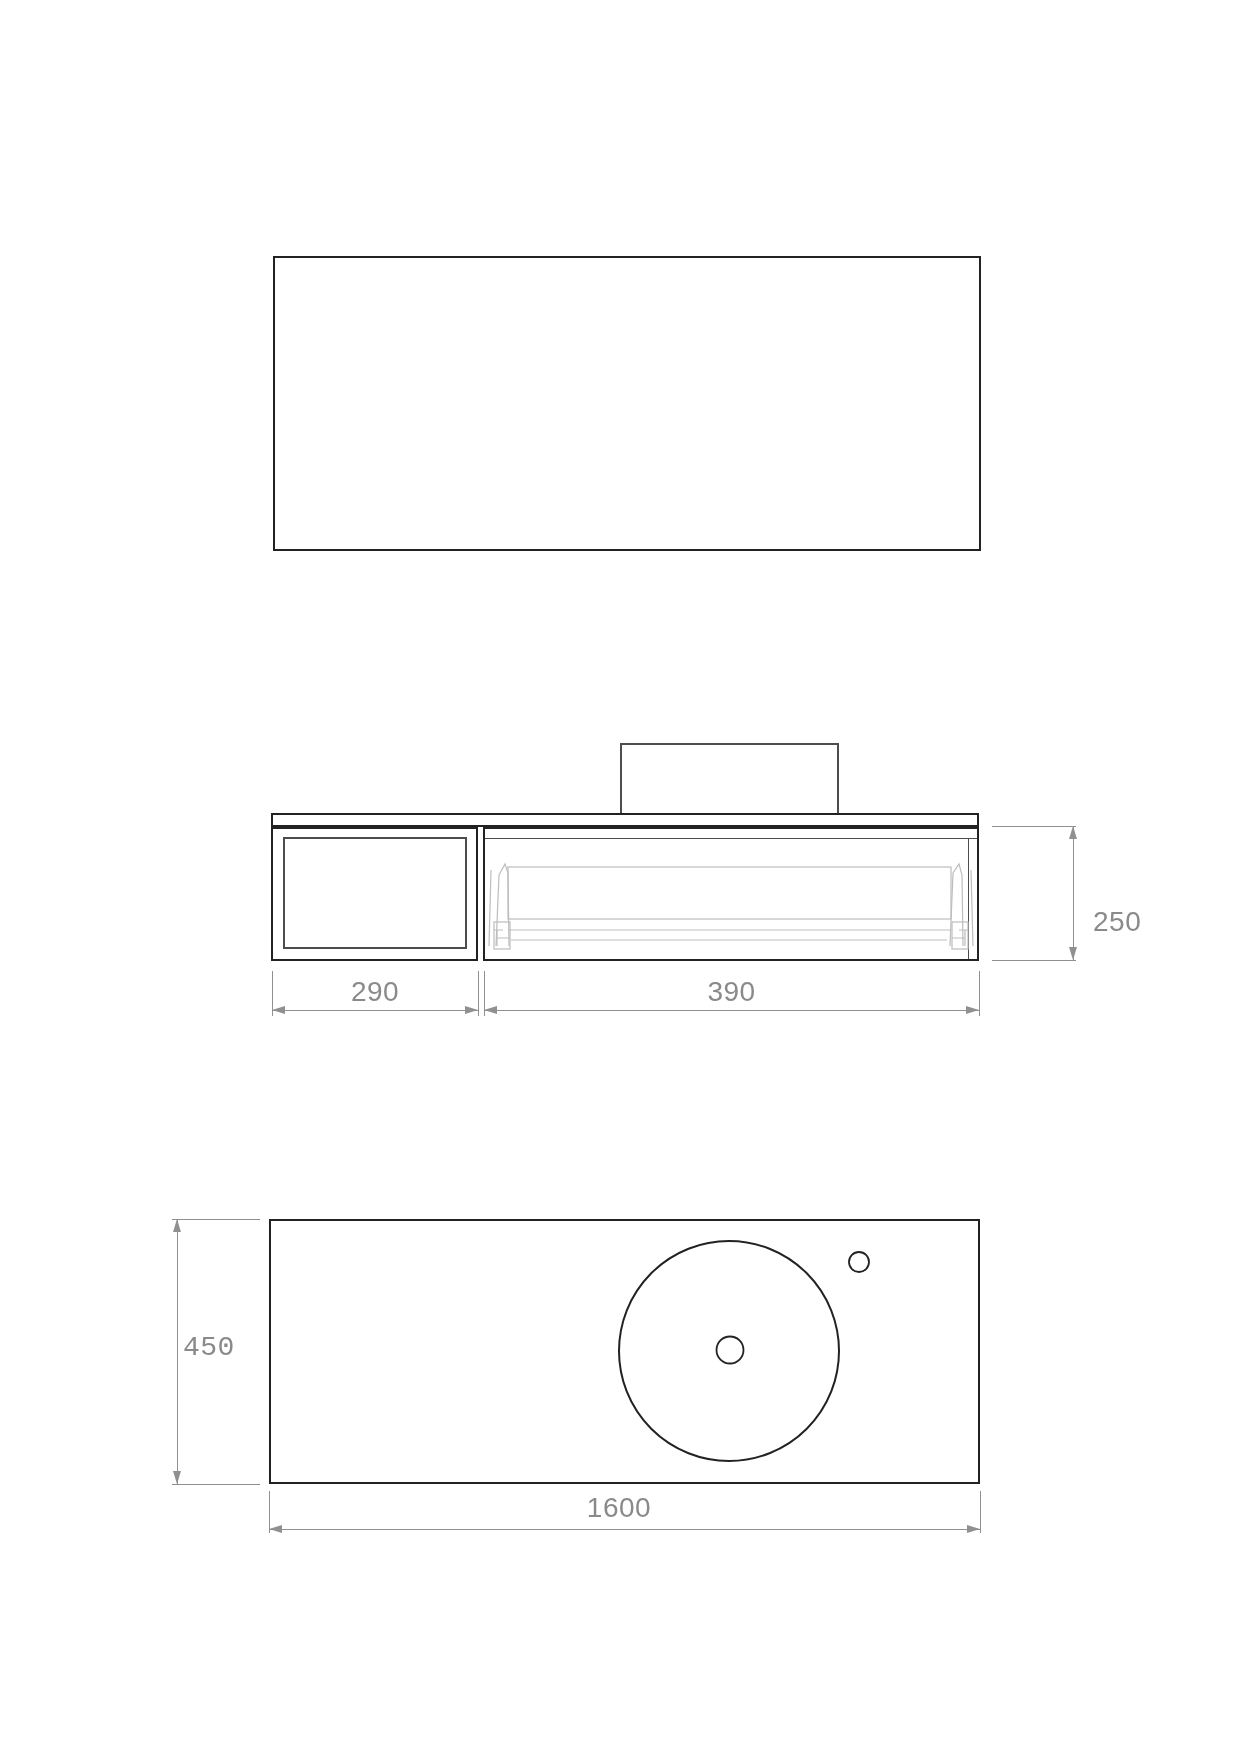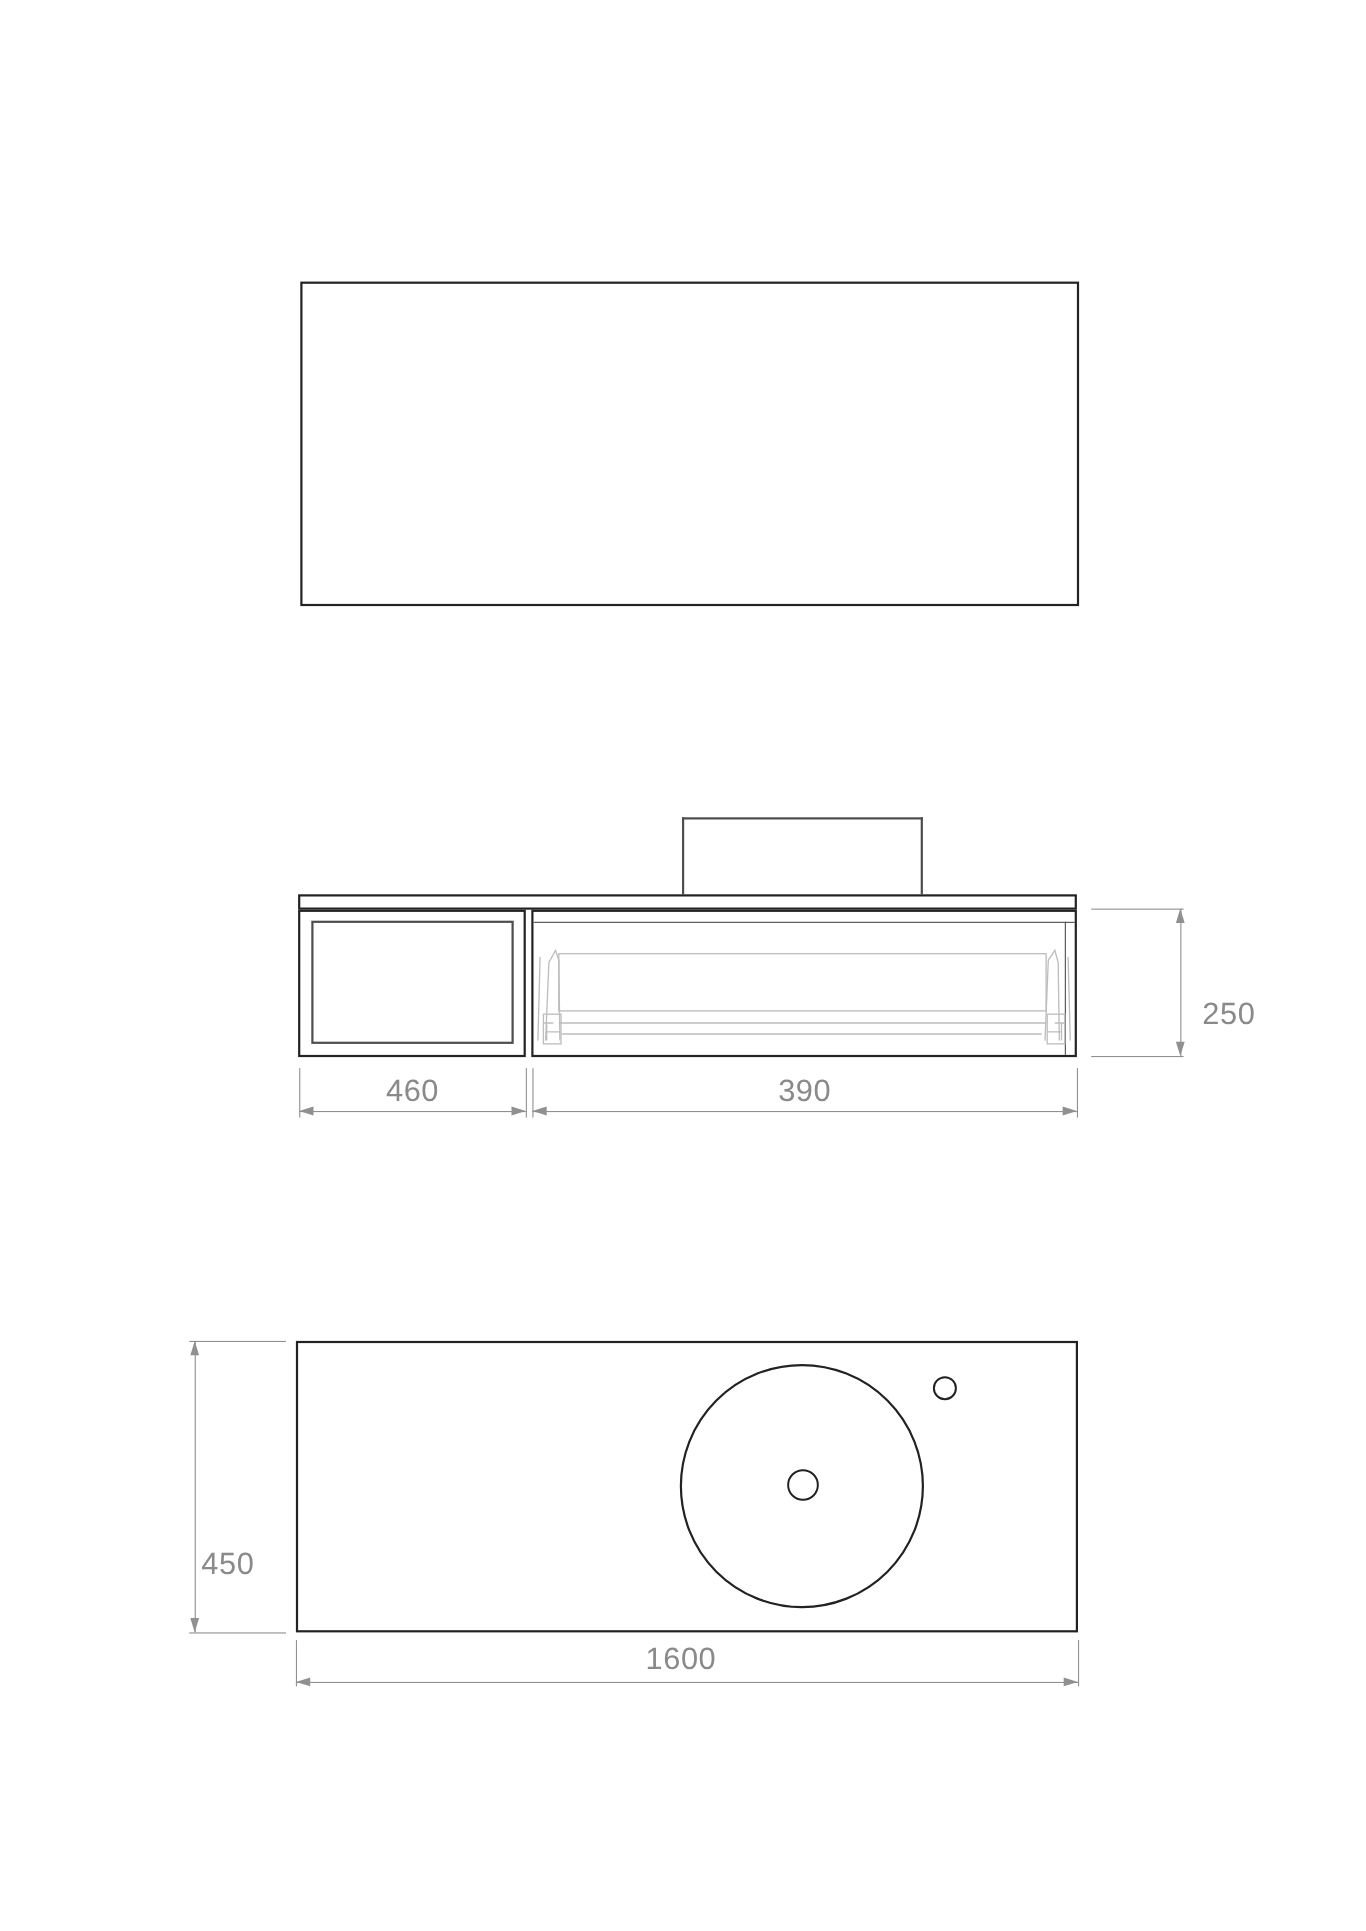--- a/index.html
+++ b/index.html
@@ -68,21 +68,21 @@
       <rect x="469" y="64" width="16" height="27"></rect>
       <path d="M476,72 L485,72 M469,80 L482,80 M482,72 L482,88"></path>
     </svg>
 
     <div>
       <div class="abs dim-vline" style="left:272px;top:971px;height:45px;"></div>
       <div class="abs dim-vline" style="left:478px;top:971px;height:45px;"></div>
       <div class="abs dim-hline" style="left:272px;top:1010px;width:206px;"></div>
       <div class="abs arr arr-left" style="left:272px;top:1006px;"></div>
       <div class="abs arr arr-right" style="left:465px;top:1006px;"></div>
-      <div class="abs dim-label" style="left:272px;top:978px;width:206px;">460</div>
+      <div class="abs dim-label" style="left:272px;top:978px;width:206px;">290</div>
     </div>
 
     <div>
       <div class="abs dim-vline" style="left:484px;top:971px;height:45px;"></div>
       <div class="abs dim-vline" style="left:979px;top:971px;height:45px;"></div>
       <div class="abs dim-hline" style="left:484px;top:1010px;width:495px;"></div>
       <div class="abs arr arr-left" style="left:484px;top:1006px;"></div>
       <div class="abs arr arr-right" style="left:966px;top:1006px;"></div>
       <div class="abs dim-label" style="left:484px;top:978px;width:495px;">390</div>
     </div>
@@ -106,21 +106,21 @@
       <circle cx="461" cy="131" r="13.5" stroke-width="1.8"></circle>
       <circle cx="590" cy="43" r="10" stroke-width="1.8"></circle>
     </svg>
 
     <div>
       <div class="abs dim-hline" style="left:172px;top:1219px;width:88px;"></div>
       <div class="abs dim-hline" style="left:172px;top:1484px;width:88px;"></div>
       <div class="abs dim-vline" style="left:177px;top:1219px;height:265px;"></div>
       <div class="abs arr arr-up" style="left:173px;top:1219px;"></div>
       <div class="abs arr arr-down" style="left:173px;top:1471px;"></div>
-      <div class="abs dim-label" style="left:183px;top:1408px;text-align:left;">450</div>
+      <div class="abs dim-label" style="left:183px;top:1334px;text-align:left;font-family:Liberation Mono, monospace;">450</div>
     </div>
 
     <div>
       <div class="abs dim-vline" style="left:269px;top:1491px;height:42px;"></div>
       <div class="abs dim-vline" style="left:980px;top:1491px;height:42px;"></div>
       <div class="abs dim-hline" style="left:269px;top:1529px;width:711px;"></div>
       <div class="abs arr arr-left" style="left:269px;top:1525px;"></div>
       <div class="abs arr arr-right" style="left:967px;top:1525px;"></div>
       <div class="abs dim-label" style="left:269px;top:1494px;width:700px;">1600</div>
     </div>

